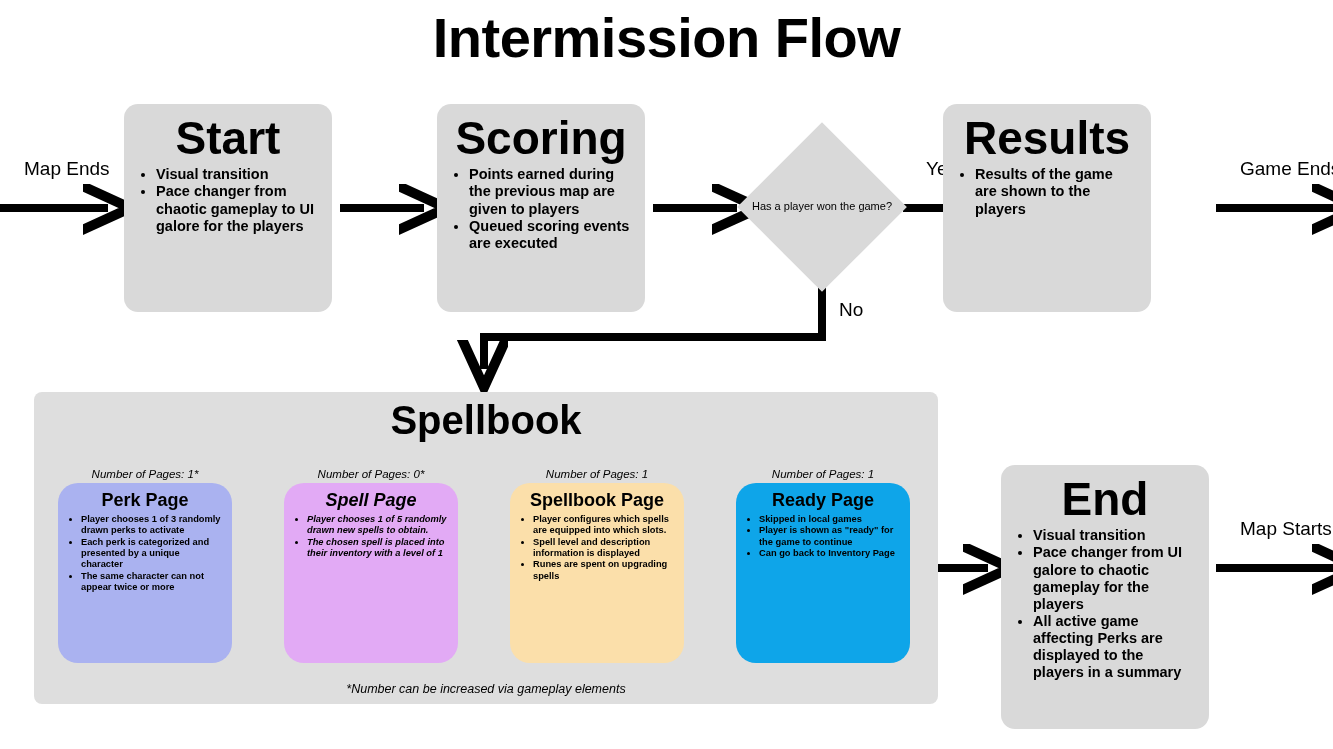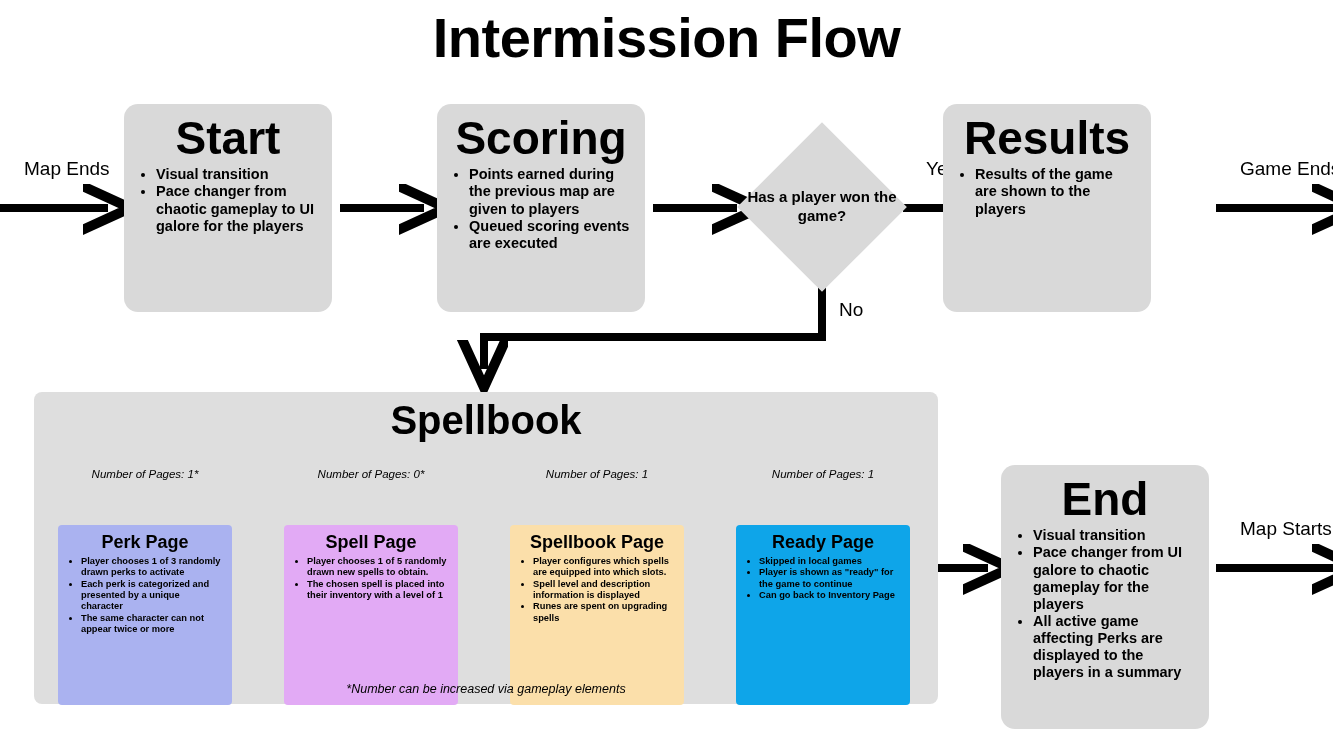--- a/index.html
+++ b/index.html
@@ -77,22 +77,22 @@
   .diamond-label {
     position: absolute;
     left: 0;
     top: 0;
     width: 160px;
     height: 160px;
     display: flex;
     align-items: center;
     justify-content: center;
     text-align: center;
-    font-size: 15px;
-    font-weight: bold;
+    font-size: 11px;
+    font-weight: normal;
     line-height: 1.25;
   }
   
   .edge-label {
     position: absolute;
     font-size: 19px;
     font-weight: normal;
     white-space: nowrap;
     margin-left: 8px;
   }
@@ -122,24 +122,23 @@
     width: 904px;
     text-align: center;
     font-size: 12.5px;
     font-style: italic;
   }
   
   .page-card {
     position: absolute;
     width: 174px;
     height: 180px;
-    border-radius: 4px;
+    border-radius: 20px;
     box-sizing: border-box;
     padding: 8px 10px;
-    margin-top: 42px;
   }
   .page-card-title {
     text-align: center;
     font-weight: bold;
     font-size: 18px;
     line-height: 1.1;
     margin-bottom: 3px;
   }
   .page-card ul {
     margin: 0;
@@ -254,21 +253,21 @@
     <div class="page-card" style="left:24px; top:91px; background:#aab2f0;">
       <div class="page-card-title">Perk Page</div>
       <ul>
         <li>Player chooses 1 of 3 randomly drawn perks to activate</li>
         <li>Each perk is categorized and presented by a unique character</li>
         <li>The same character can not appear twice or more</li>
       </ul>
     </div>
 
     <div class="pages-count" style="left:250px; top:76px; width:174px;">Number of Pages: 0*</div>
-    <div class="page-card" style="left:250px; top:91px; background:#e2aaf5;">
+    <div class="page-card" style="left:250px; top:91px; background:#e2aaf5;font-style:italic;">
       <div class="page-card-title">Spell Page</div>
       <ul>
         <li>Player chooses 1 of 5 randomly drawn new spells to obtain.</li>
         <li>The chosen spell is placed into their inventory with a level of 1</li>
       </ul>
     </div>
 
     <div class="pages-count" style="left:476px; top:76px; width:174px;">Number of Pages: 1</div>
     <div class="page-card" style="left:476px; top:91px; background:#fbdfaa;">
       <div class="page-card-title">Spellbook Page</div>

